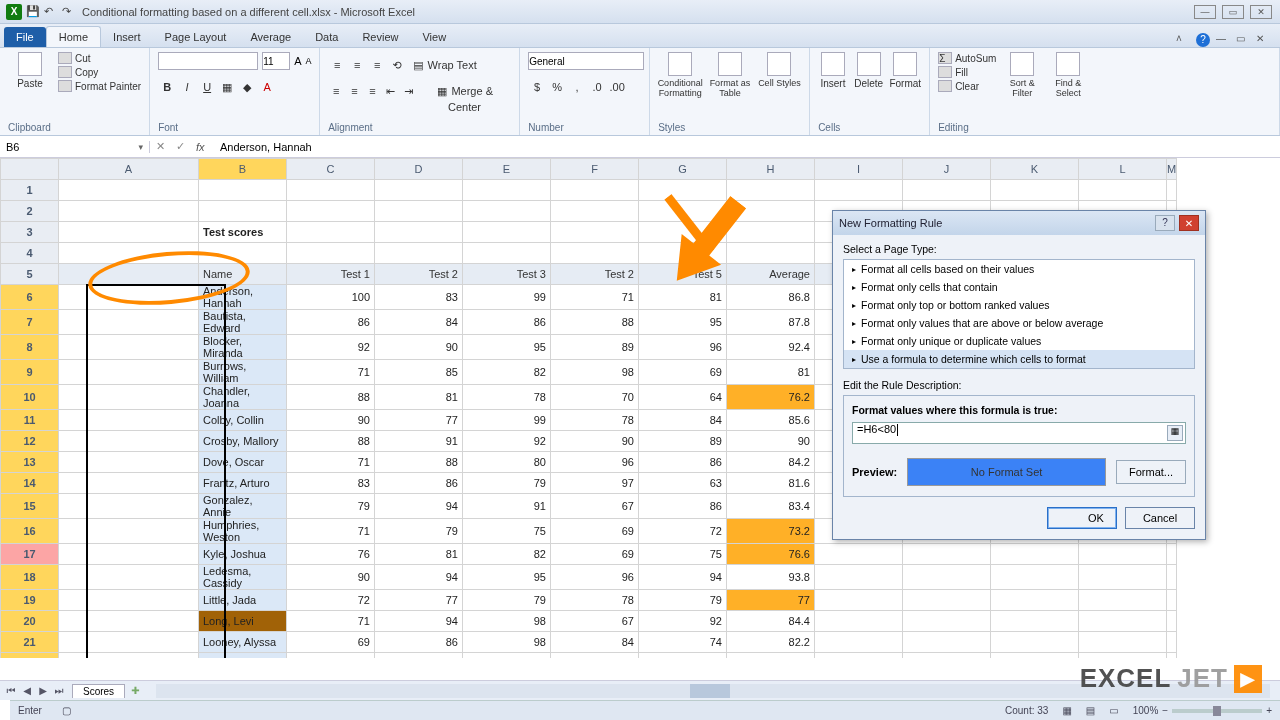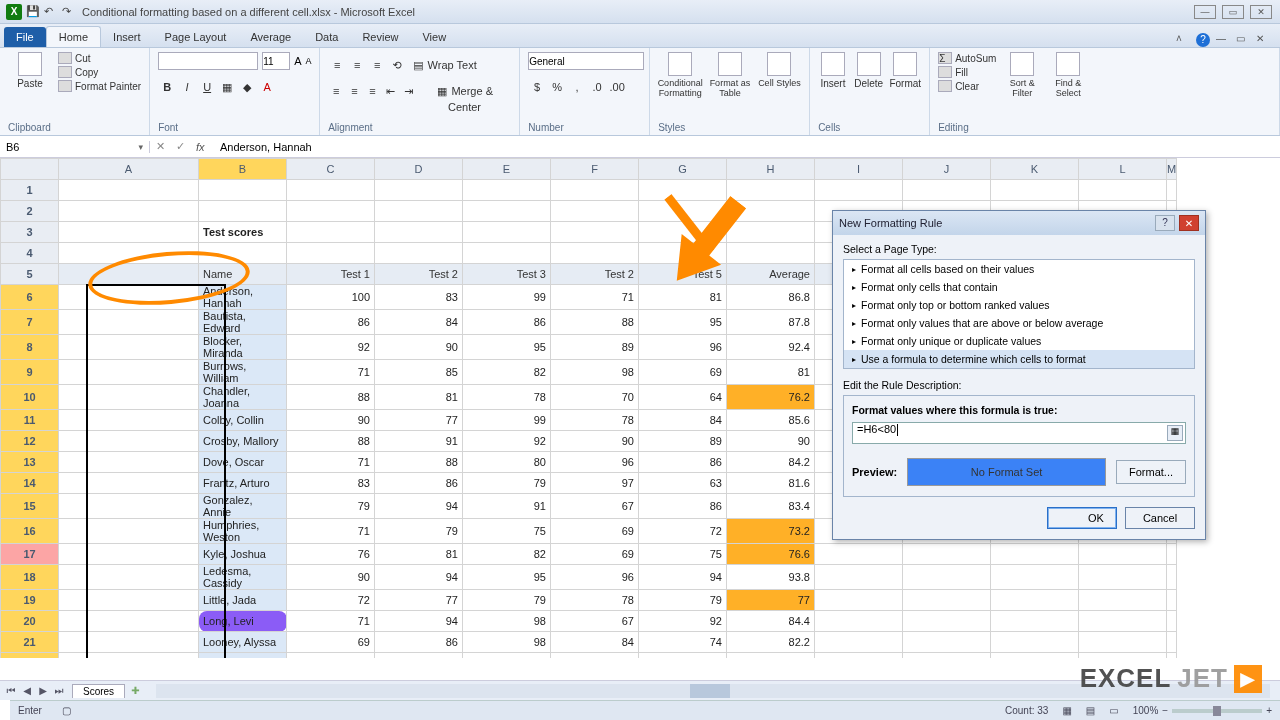--- a/index.html
+++ b/index.html
@@ -634,21 +634,21 @@
           <td class="num hl">77</td>
           <td></td>
           <td></td>
           <td></td>
           <td></td>
           <td></td>
         </tr>
         <tr>
           <th class="rowh" style="background: rgb(255, 214, 92);">20</th>
           <td></td>
-          <td style="background: #8b5cf6; border-radius: 8px;">Long, Levi</td>
+          <td style="background: #a16207;">Long, Levi</td>
           <td class="num">71</td>
           <td class="num">94</td>
           <td class="num">98</td>
           <td class="num">67</td>
           <td class="num">92</td>
           <td class="num">84.4</td>
           <td></td>
           <td></td>
           <td></td>
           <td></td>

